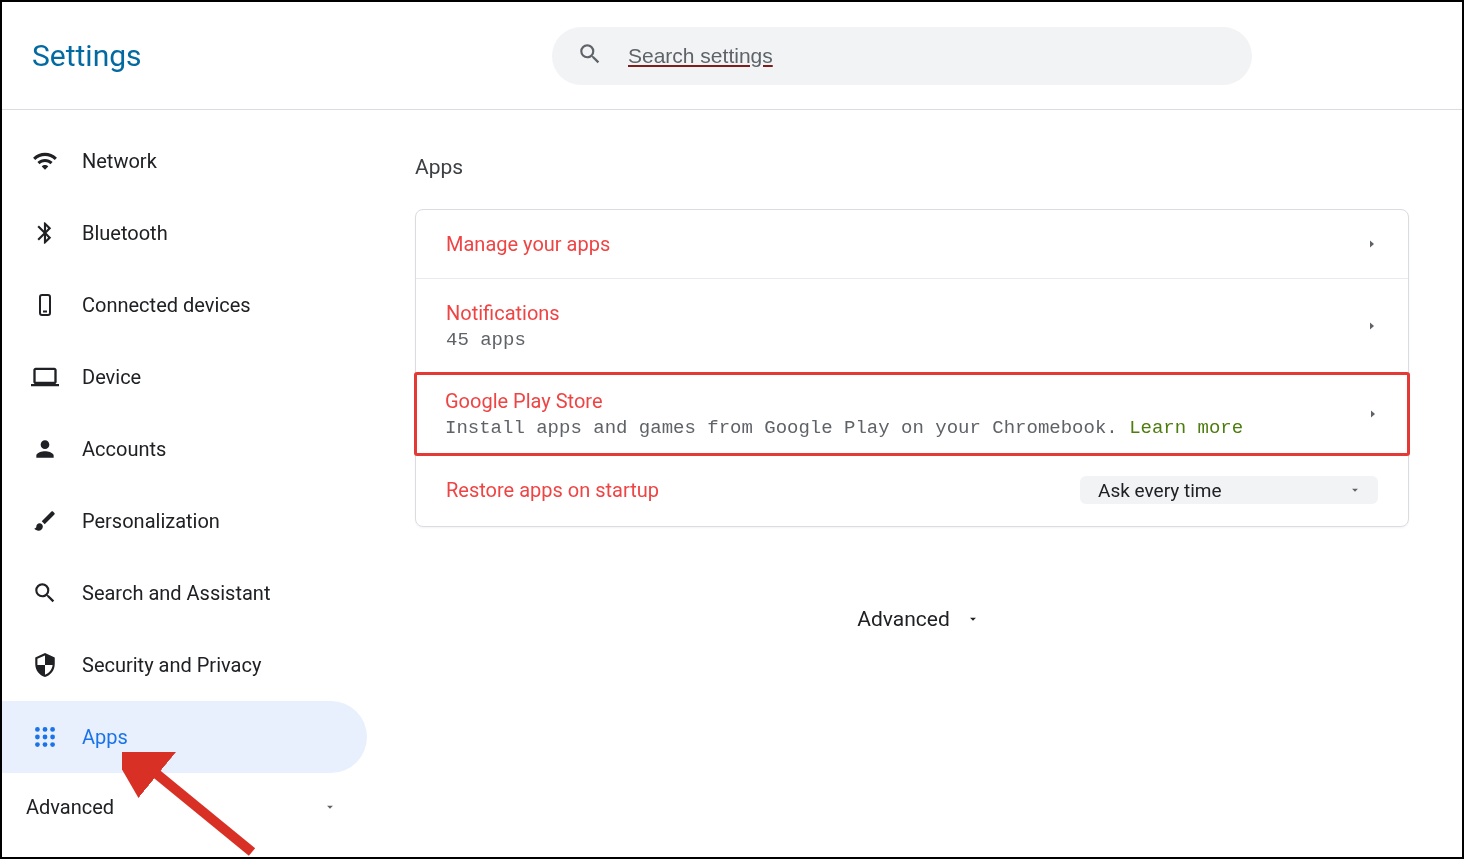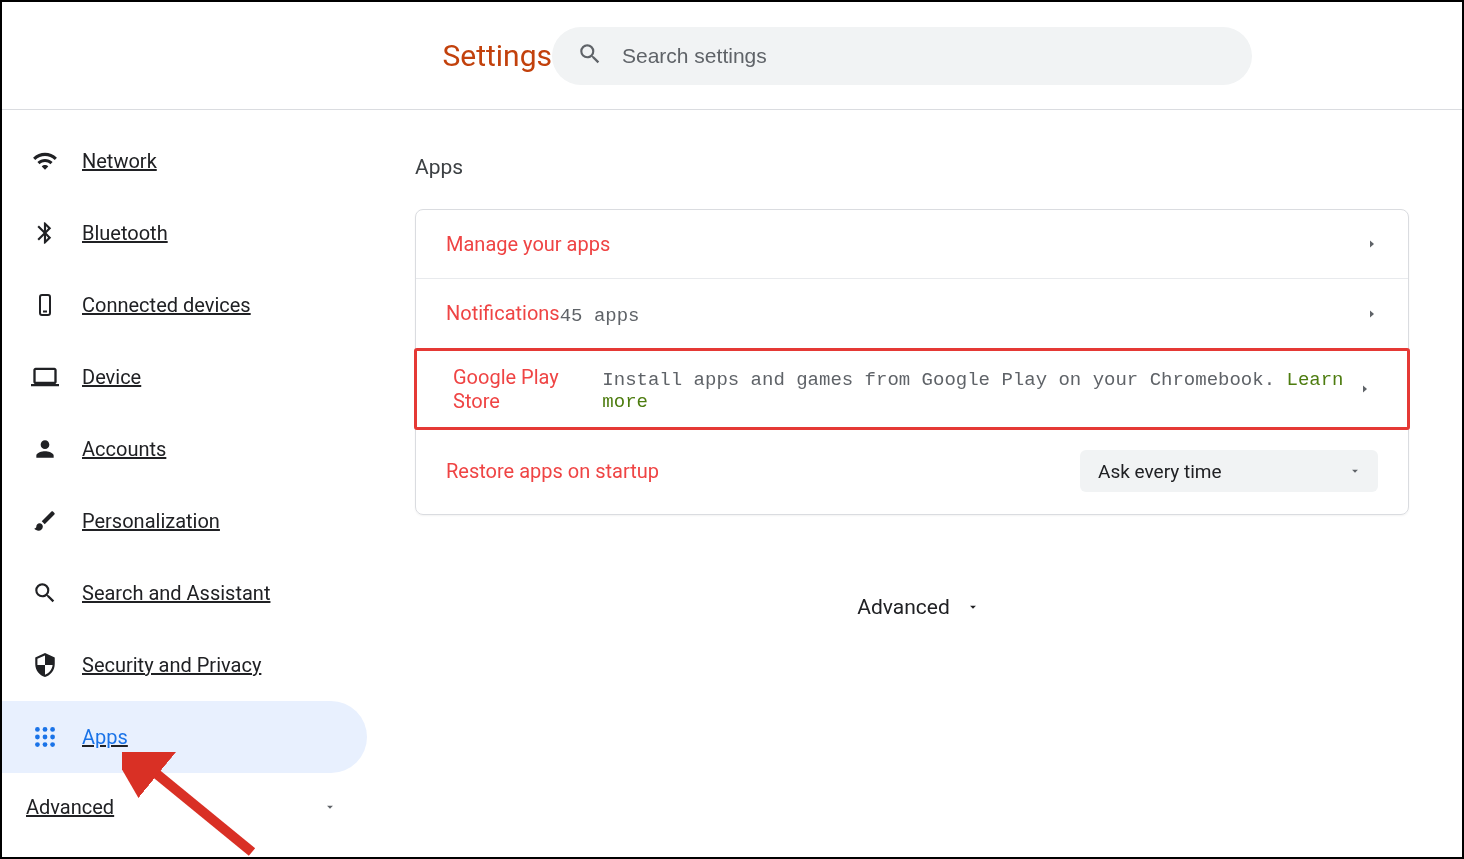--- a/index.html
+++ b/index.html
@@ -16,50 +16,49 @@
     .header {
       display: flex;
       align-items: center;
       height: 108px;
       border-bottom: 1px solid #dadce0;
       padding: 0 30px;
     }
     .header-title {
       font-size: 30px;
       font-weight: 400;
-      color: #c2410c;
+      color: #0369a1;
       width: 520px;
-      text-align: right;
     }
     .search-wrap {
       display: flex;
       align-items: center;
       background: #f1f3f4;
       border-radius: 40px;
       height: 58px;
       width: 700px;
       padding: 0 25px;
     }
     .search-wrap svg { flex: none; }
     .search-input {
       border: none;
       background: transparent;
       font-size: 21px;
-      color: #6d28d9;
-      margin-left: 19px;
+      color: #7f1d1d;
+      margin-left: 25px;
       outline: none;
       width: 100%;
+      text-decoration: underline;
     }
     .search-input::placeholder { color: #5f6368; }
 
     .body-wrap { display: flex; height: calc(100% - 108px); }
     .sidebar {
       width: 365px;
       padding-top: 15px;
-      text-decoration: underline;
     }
     .sidebar-item {
       display: flex;
       align-items: center;
       height: 72px;
       padding-left: 28px;
       cursor: pointer;
       font-size: 20px;
       color: #202124;
       border-radius: 0 40px 40px 0;
@@ -107,36 +106,36 @@
       align-items: center;
       justify-content: space-between;
       padding: 22px 30px;
       border-bottom: 1px solid #e8eaed;
       cursor: pointer;
       position: relative;
     }
     .row:last-child { border-bottom: none; }
     .row-label { font-size: 20px; color: #ef4444; }
     .row-sub { font-size: 19px; color: #5f6368; margin-top: 4px; font-family: Liberation Mono, monospace; }
-    .row-text { display: flex; }
+    .row-text { display: flex; flex-direction: column; }
     .link { color: #4d7c0f; cursor: pointer; }
     .chevron { color: #5f6368; }
     .highlight-box {
       border: 3px solid #e53935;
       border-radius: 3px;
       margin: -2px;
-      padding: 14px 36px;
+      padding: 14px 28px;
     }
     .dropdown {
       display: flex;
       align-items: center;
       justify-content: space-between;
       background: #f1f3f4;
       border-radius: 6px;
-      height: 42px;
+      height: 28px;
       padding: 0 16px 0 18px;
       font-size: 19px;
       color: #202124;
       width: 298px;
     }
     .dropdown svg { color: #5f6368; }
     .advanced-footer {
       display: flex;
       align-items: center;
       justify-content: center;

